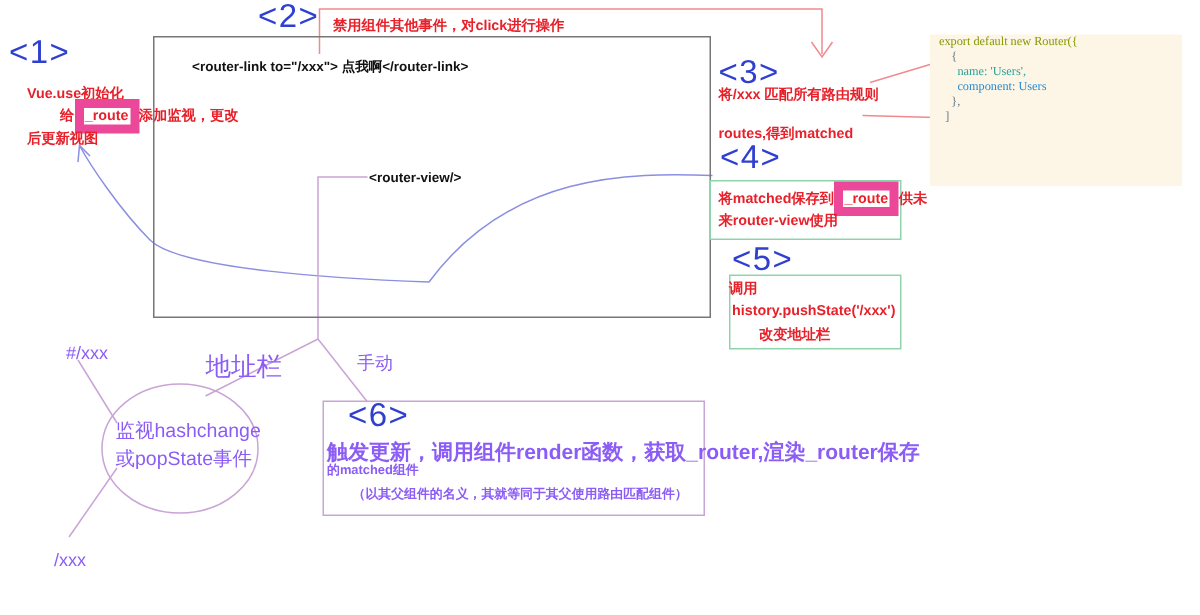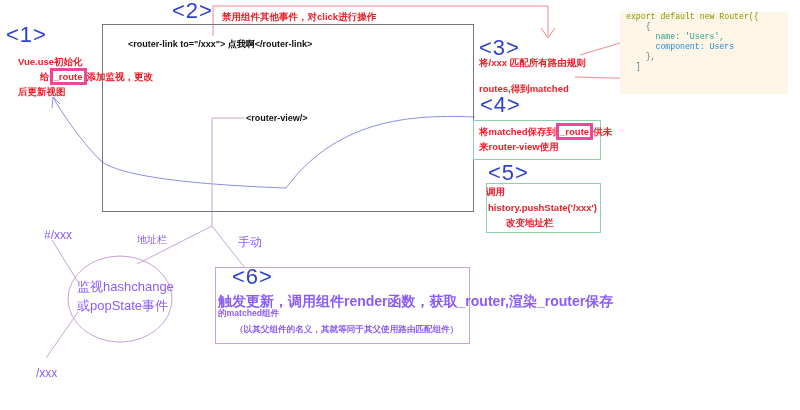--- a/index.html
+++ b/index.html
@@ -5,27 +5,27 @@
   html, body { margin:0; padding:0; background:#ffffff; }
   body { width:800px; height:410px; position:relative; overflow:hidden; font-family:"DejaVu Sans", sans-serif; }
   .abs { position:absolute; white-space:nowrap; }
   .step { color:#2f3fd0; font-size:22px; font-family:"Liberation Sans", sans-serif; letter-spacing:1px; }
   .red { color:#e8202a; font-weight:bold; font-size:9.5px; font-family:"Liberation Sans", sans-serif; }
   .black { color:#111; font-weight:bold; font-size:9px; font-family:"Liberation Sans", sans-serif; }
   .purple { color:#8b5cf6; font-family:"Liberation Sans", sans-serif; }
   .main-box { position:absolute; left:102px; top:24px; width:370px; height:186px; border:1px solid #777; }
   .green-box { position:absolute; border:1px solid #8fd3ad; }
   .purple-box { position:absolute; border:1px solid #c9a4d6; }
-  .code { position:absolute; left:620px; top:12px; width:168px; height:82px; background:#fdf6e6; font-family:Liberation Mono, monospace; font-size:8.2px; line-height:10px; padding:0 0 0 6px; box-sizing:border-box; }
+  .code { position:absolute; left:620px; top:23px; width:168px; height:101px; background:#fdf6e6; font-family:Liberation Serif, serif; font-size:8.2px; line-height:10px; padding:0 0 0 6px; box-sizing:border-box; }
   .code .kw { color:#859900; }
   .code .key { color:#2aa198; }
   .code .str { color:#2aa198; }
   .code .cls { color:#268bd2; }
   .code .pun { color:#657b83; }
-  .hl { border:3px solid #ec4899; padding:0 1px; }
+  .hl { border:6px solid #ec4899; padding:0 1px; }
   svg.lines { position:absolute; left:0; top:0; }
 </style>
 </head>
 <body>
 
 <svg class="lines" width="800" height="410">
 
   <polyline points="213,36 213,6 548,6 548,36" fill="none" stroke="#f08a8e" stroke-width="1"></polyline>
   <polyline points="541,28 548,38 555,28" fill="none" stroke="#f08a8e" stroke-width="1"></polyline>
 
@@ -80,21 +80,21 @@
 <div class="abs red" style="left:486px;top:186px;width:123px;text-align:left;">调用</div>
 <div class="abs red" style="left:486px;top:202px;width:113px;text-align:center;">history.pushState('/xxx')</div>
 <div class="abs red" style="left:506px;top:217px;">改变地址栏</div>
 
 <div class="purple-box" style="left:215px;top:267px;width:253px;height:75px;"></div>
 <div class="abs purple" style="left:218px;top:293px;font-size:14px;font-weight:bold;">触发更新，调用组件render函数，获取_router,渲染_router保存</div>
 <div class="abs purple" style="left:218px;top:308px;font-size:8.6px;font-weight:bold;">的matched组件</div>
 <div class="abs purple" style="left:235px;top:324px;font-size:8.6px;font-weight:bold;">（以其父组件的名义，其就等同于其父使用路由匹配组件）</div>
 
 <div class="abs purple" style="left:44px;top:228px;font-size:12px;">#/xxx</div>
-<div class="abs purple" style="left:137px;top:233px;font-size:10px;">地址栏</div>
+<div class="abs purple" style="left:137px;top:233px;font-size:17px;">地址栏</div>
 <div class="abs purple" style="left:238px;top:234px;font-size:12px;">手动</div>
 <div class="abs purple" style="left:77px;top:278px;font-size:13px;">监视hashchange</div>
 <div class="abs purple" style="left:77px;top:297px;font-size:13px;">或popState事件</div>
 <div class="abs purple" style="left:36px;top:366px;font-size:12px;">/xxx</div>
 
 <div class="code">
   <div class="kw" style="white-space:pre;">export default new Router({</div>
   <div class="pun" style="white-space:pre;">    {</div>
   <div class="str" style="white-space:pre;">      name: 'Users',</div>
   <div class="cls" style="white-space:pre;">      component: Users</div>

